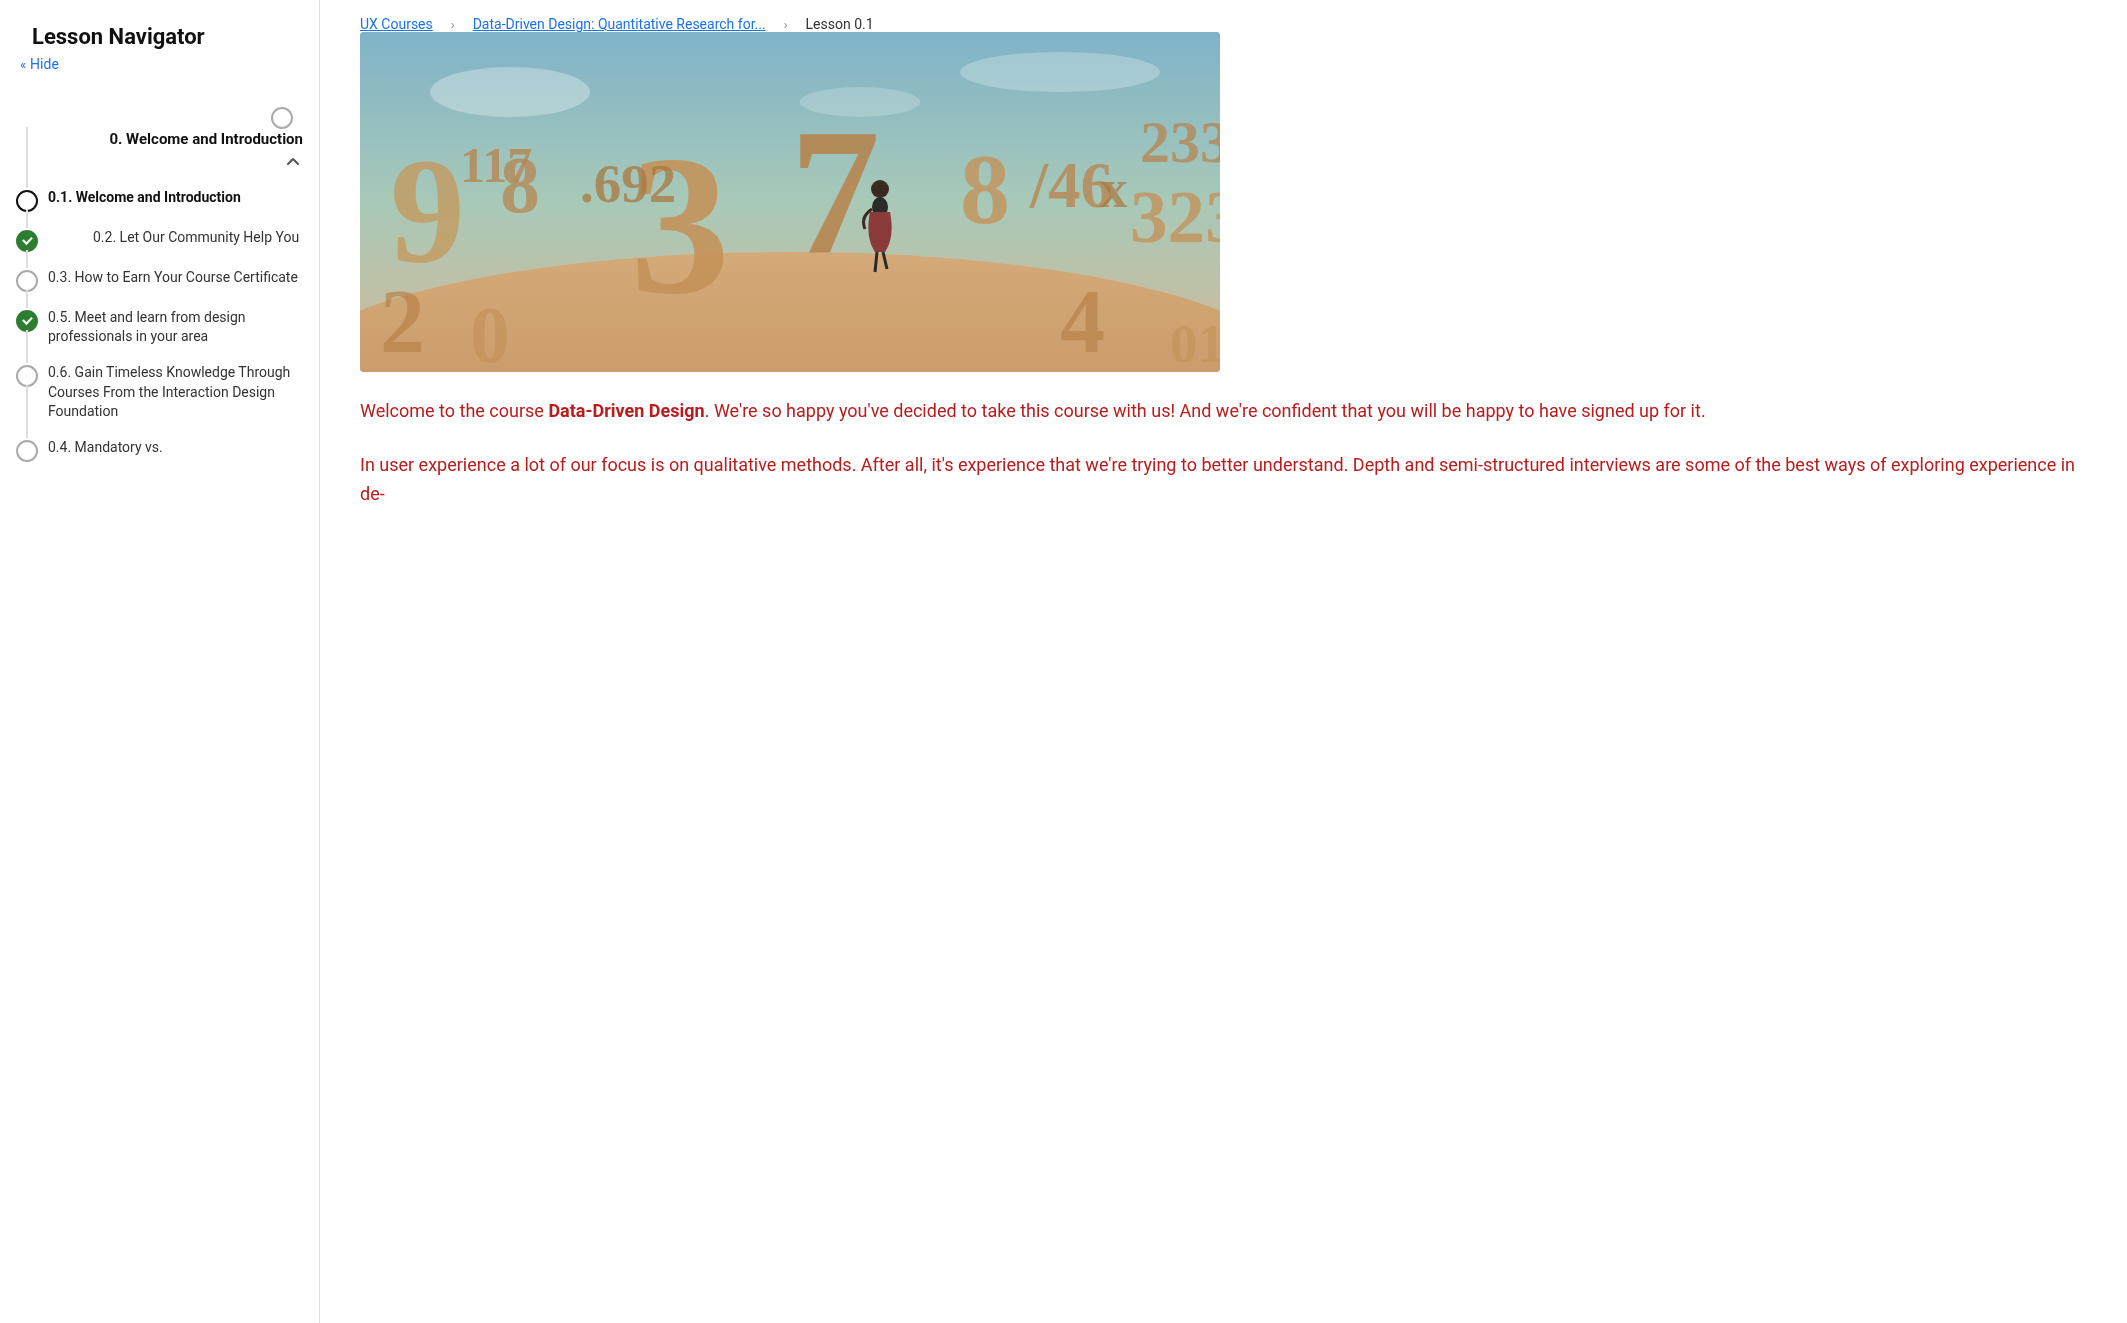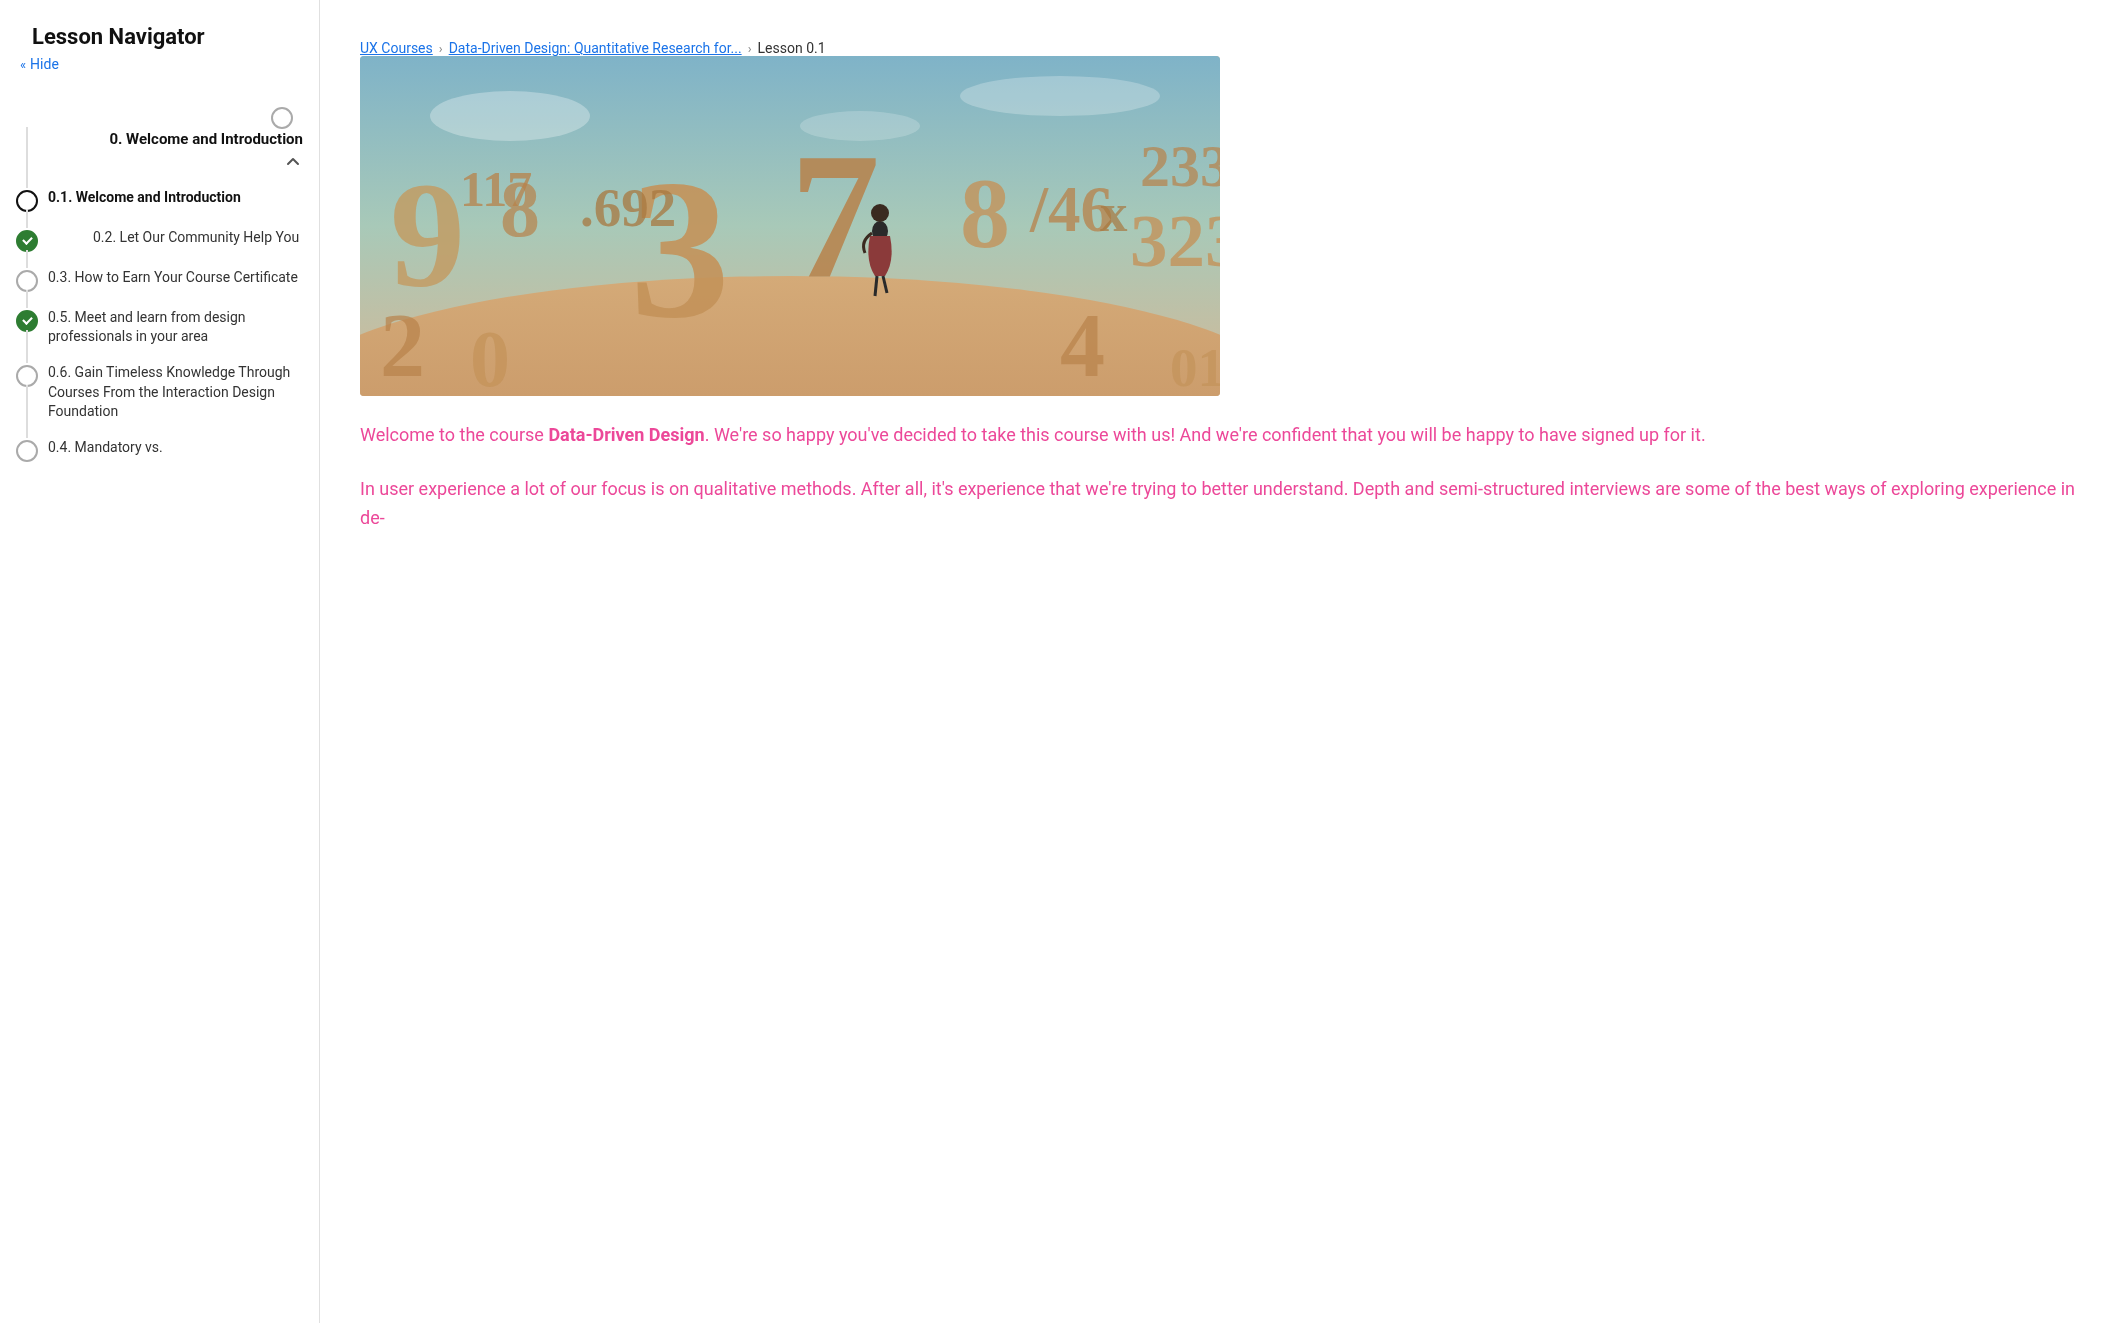--- a/index.html
+++ b/index.html
@@ -153,24 +153,23 @@
       flex: 1;
       overflow-y: auto;
       background: #fff;
       padding: 0;
     }
 
     .breadcrumb {
       padding: 16px 40px 0 40px;
       display: flex;
       align-items: center;
-      gap: 6px;
+      gap: 18px;
       font-size: 14px;
       color: #555;
-      margin-top: 24px;
     }
     .breadcrumb a {
       color: #1a73e8;
       text-decoration: underline;
       cursor: pointer;
     }
     .breadcrumb-sep {
       color: #888;
       font-size: 13px;
     }
@@ -232,21 +231,21 @@
       width: 100%;
       height: 100%;
     }
 
     .lesson-body {
       padding: 0 40px;
     }
     .lesson-paragraph {
       font-size: 18px;
       line-height: 1.65;
-      color: #ec4899;
+      color: #b91c1c;
       margin-bottom: 24px;
     }
     .lesson-paragraph strong {
       font-weight: 700;
     }
 
     
     .sidebar::-webkit-scrollbar,
     .main-content::-webkit-scrollbar {
       width: 6px;

